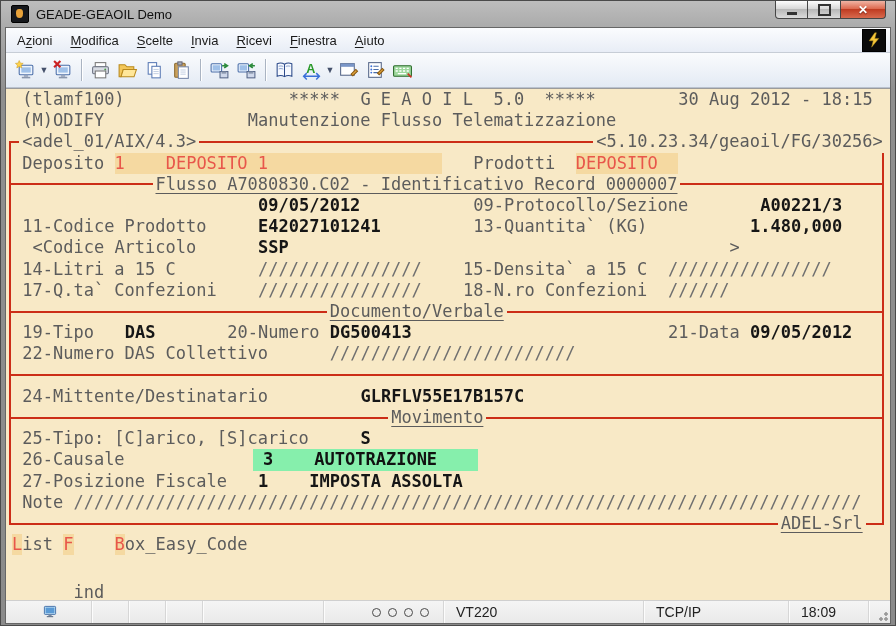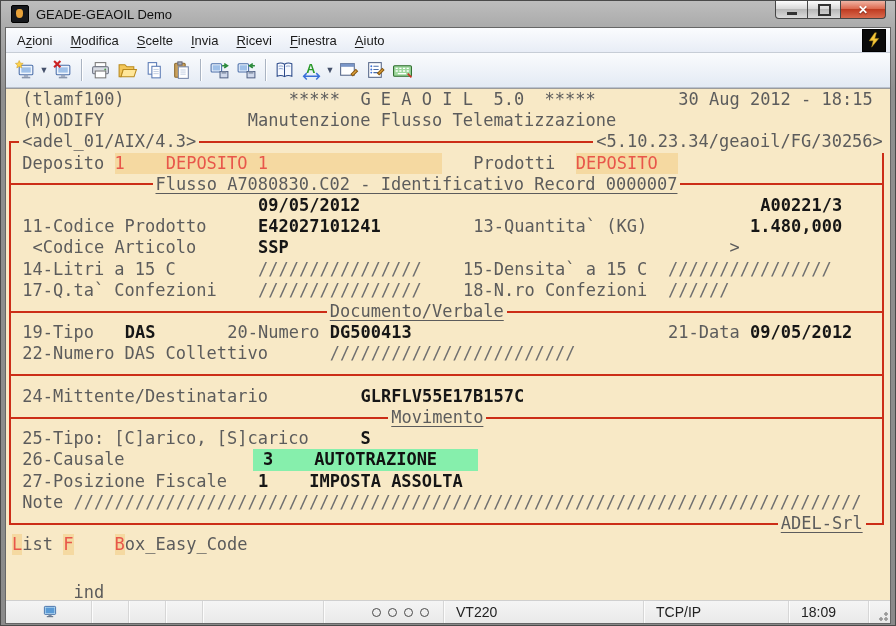--- a/index.html
+++ b/index.html
@@ -242,20 +242,21 @@
           <span class="seg g" style="left: 16.25px;">Deposito</span>
           <span class="seg rh" style="left: 108.5px;">1    DEPOSITO 1                 </span>
           <span class="seg g" style="left: 467.25px;">Prodotti</span>
           <span class="seg rh" style="left: 569.75px;">DEPOSITO  </span>
         </div>
         <div class="trow" style="top: 84.8px;">
           <span class="seg g ul bg" style="left: 149.5px;">Flusso A7080830.C02 - Identificativo Record 0000007</span>
         </div>
         <div class="trow" style="top: 106px;">
           <span class="seg v" style="left: 252px;">09/05/2012</span>
+          <span class="seg g" style="left: 467.25px;">09-Protocollo/Sezione</span>
           <span class="seg v" style="left: 754.25px;">A00221/3</span>
         </div>
         <div class="trow" style="top: 127.2px;">
           <span class="seg g" style="left: 16.25px;">11-Codice Prodotto</span>
           <span class="seg v" style="left: 252px;">E42027101241</span>
           <span class="seg g" style="left: 467.25px;">13-Quantita` (KG)</span>
           <span class="seg v" style="left: 744px;">1.480,000</span>
         </div>
         <div class="trow" style="top: 148.4px;">
           <span class="seg g" style="left: 26.5px;">&lt;Codice Articolo</span>

